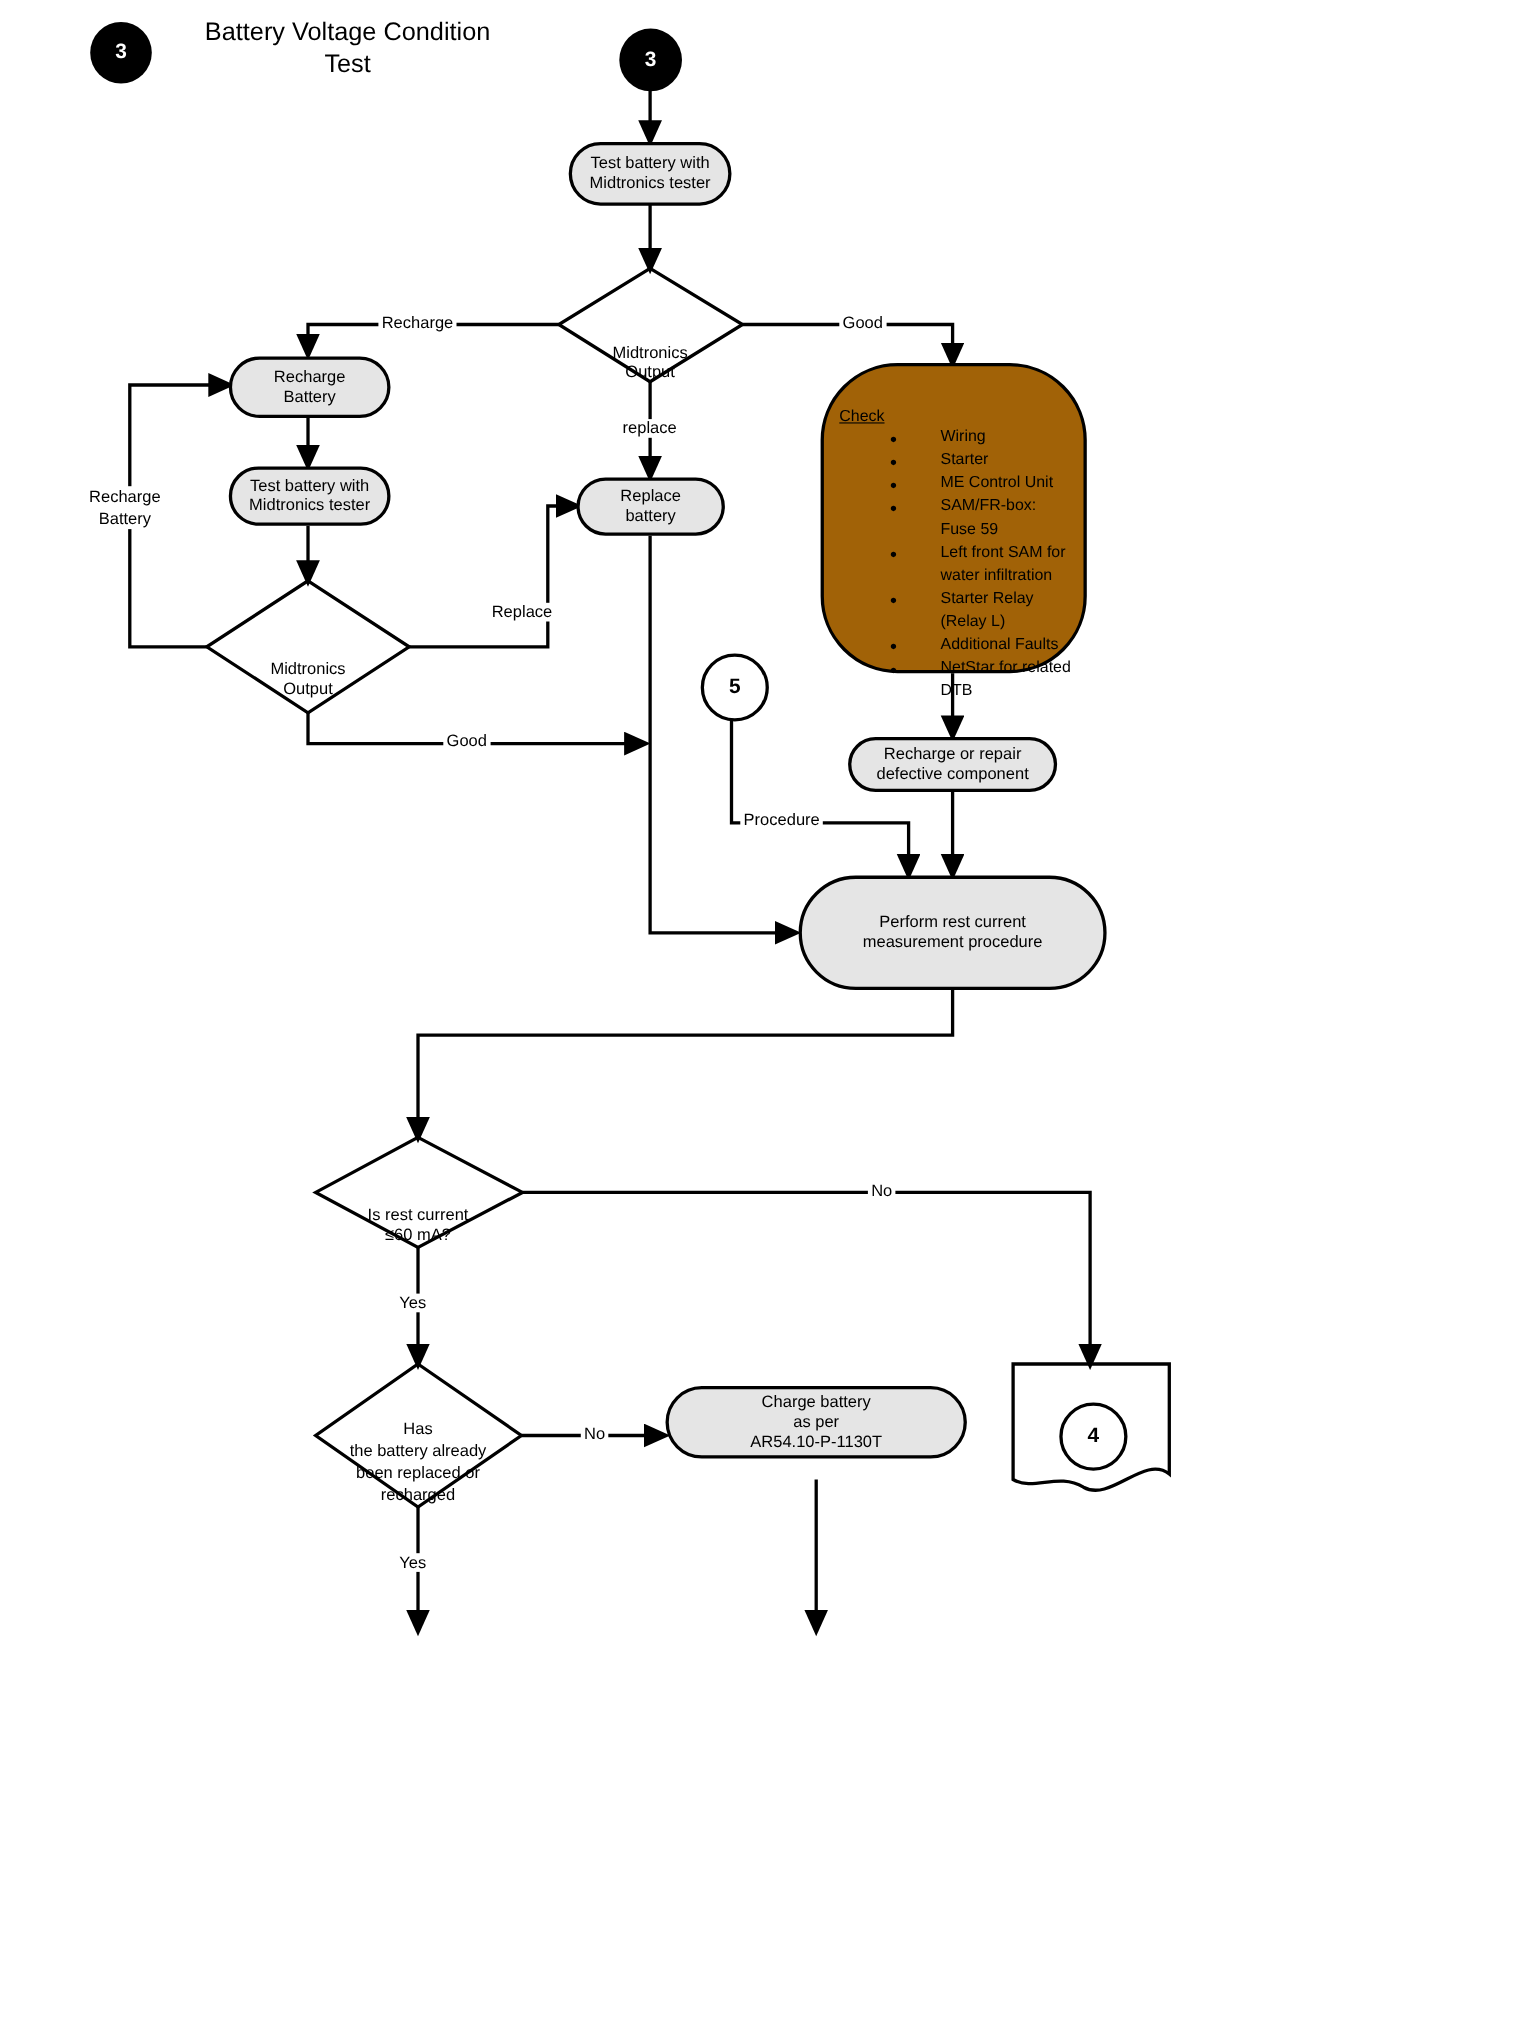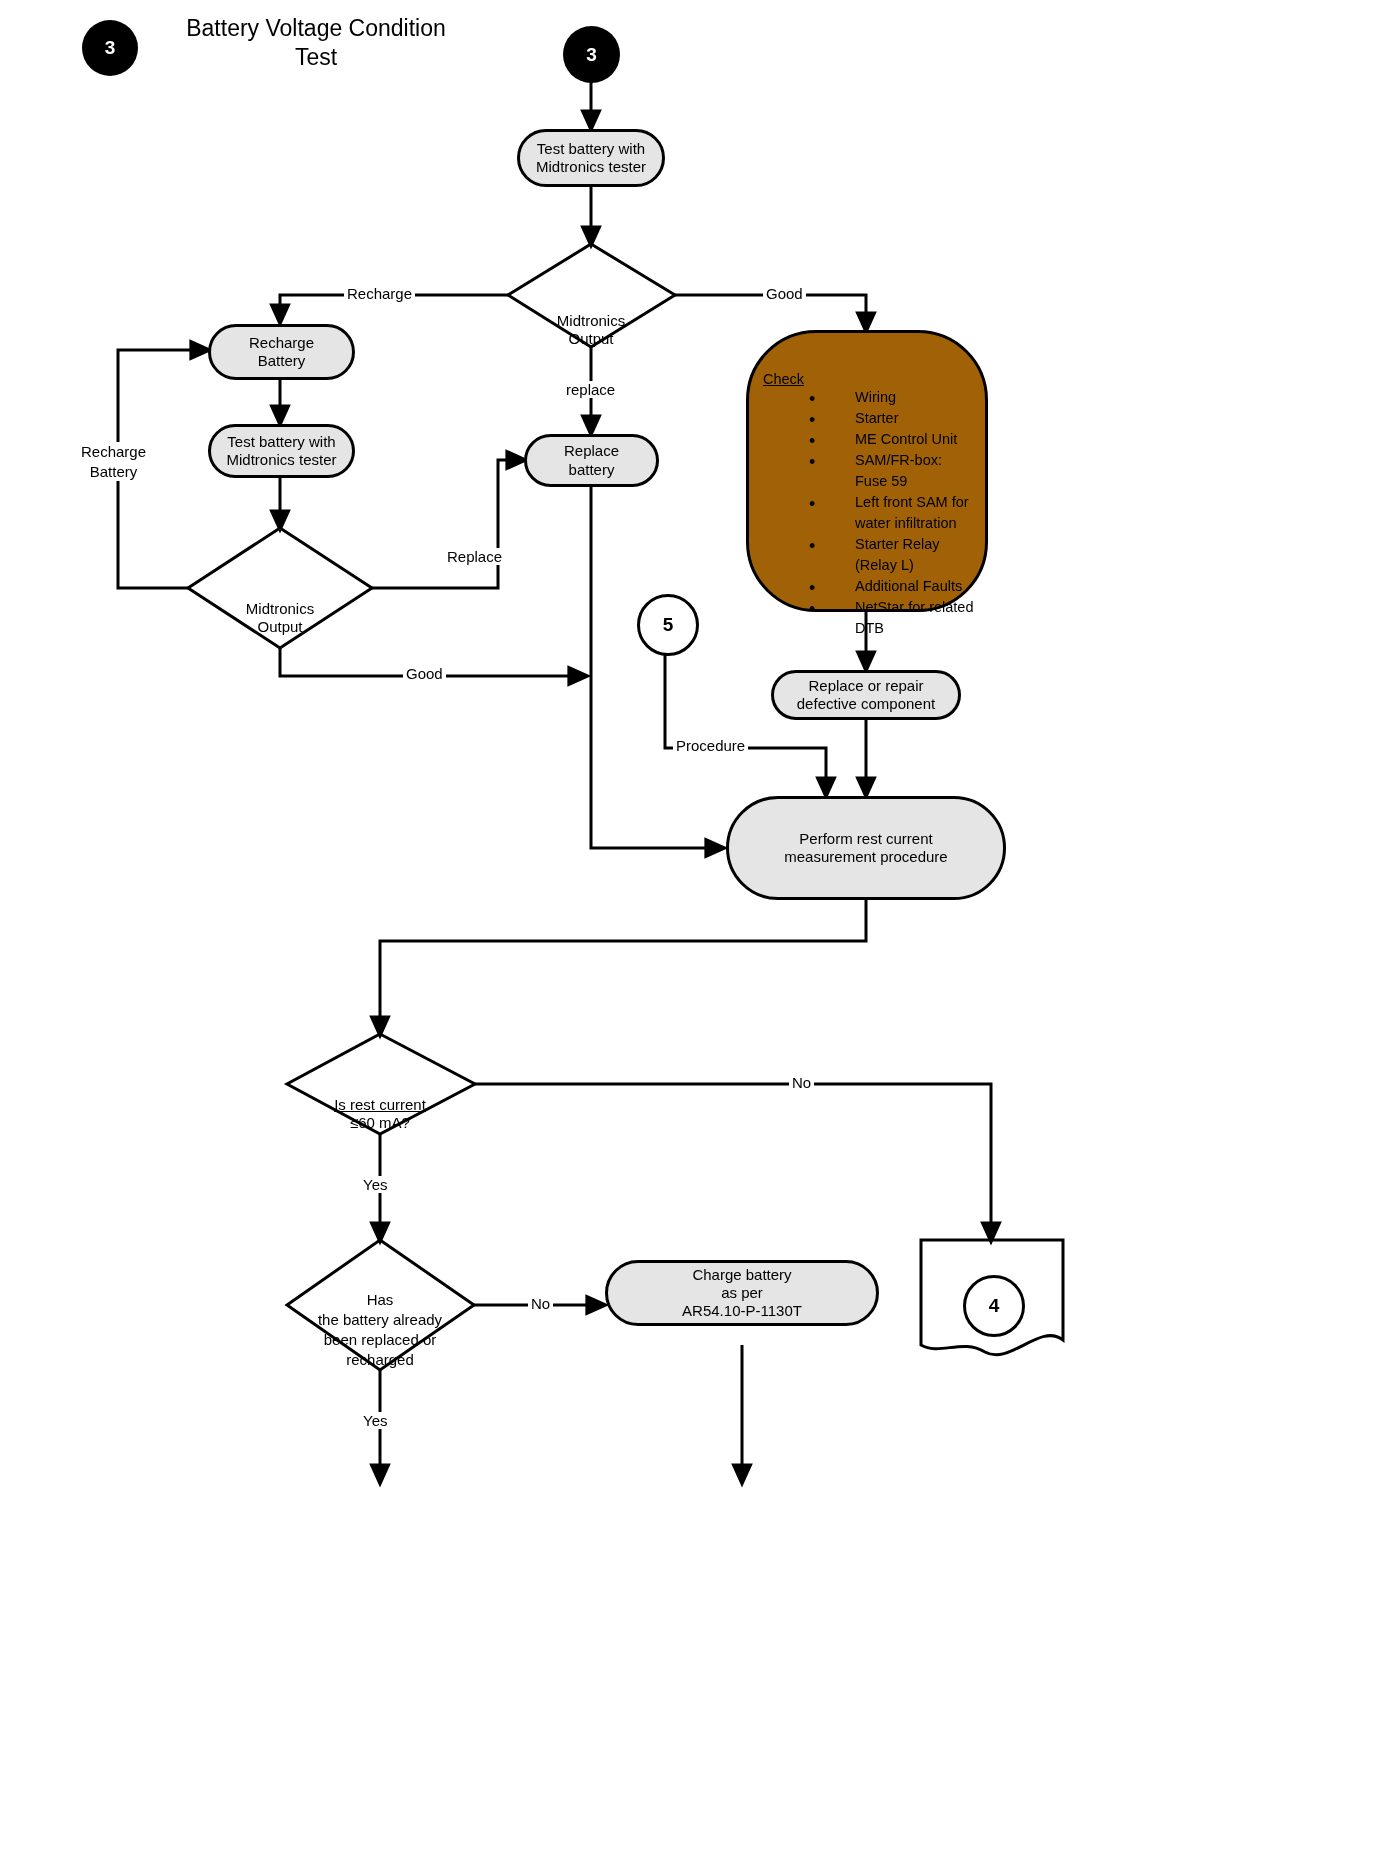--- a/index.html
+++ b/index.html
@@ -146,31 +146,31 @@
       <li>ME Control Unit</li>
       <li>SAM/FR-box: Fuse 59</li>
       <li>Left front SAM for water infiltration</li>
       <li>Starter Relay (Relay L)</li>
       <li>Additional Faults</li>
       <li>NetStar for related DTB</li>
     </ul>
   </div>
 
   <div class="node proc" style="left:771px;top:670px;width:190px;height:50px;font-size:15px;flex-direction:column;">
-    <span>Replace or repair</span>
+    <span>Recharge or repair</span>
     <span>defective component</span>
   </div>
 
   <div class="node proc" style="left:726px;top:796px;width:280px;height:104px;font-size:15px;flex-direction:column;border-radius:52px;">
     <span>Perform rest current</span>
     <span>measurement procedure</span>
   </div>
 
   <div class="dtext" style="left:305px;top:1062px;width:150px;font-size:15px;">
-    <span style="display:block;text-decoration:underline;">Is rest current</span>
+    <span style="display:block;">Is rest current</span>
     <span style="display:block;">≤60 mA?</span>
   </div>
 
   <div class="dtext" style="left:290px;top:1256px;width:180px;font-size:15px;line-height:1.34;">
     <span style="display:block;">Has</span>
     <span style="display:block;">the battery already</span>
     <span style="display:block;">been replaced or</span>
     <span style="display:block;">recharged</span>
   </div>
 

